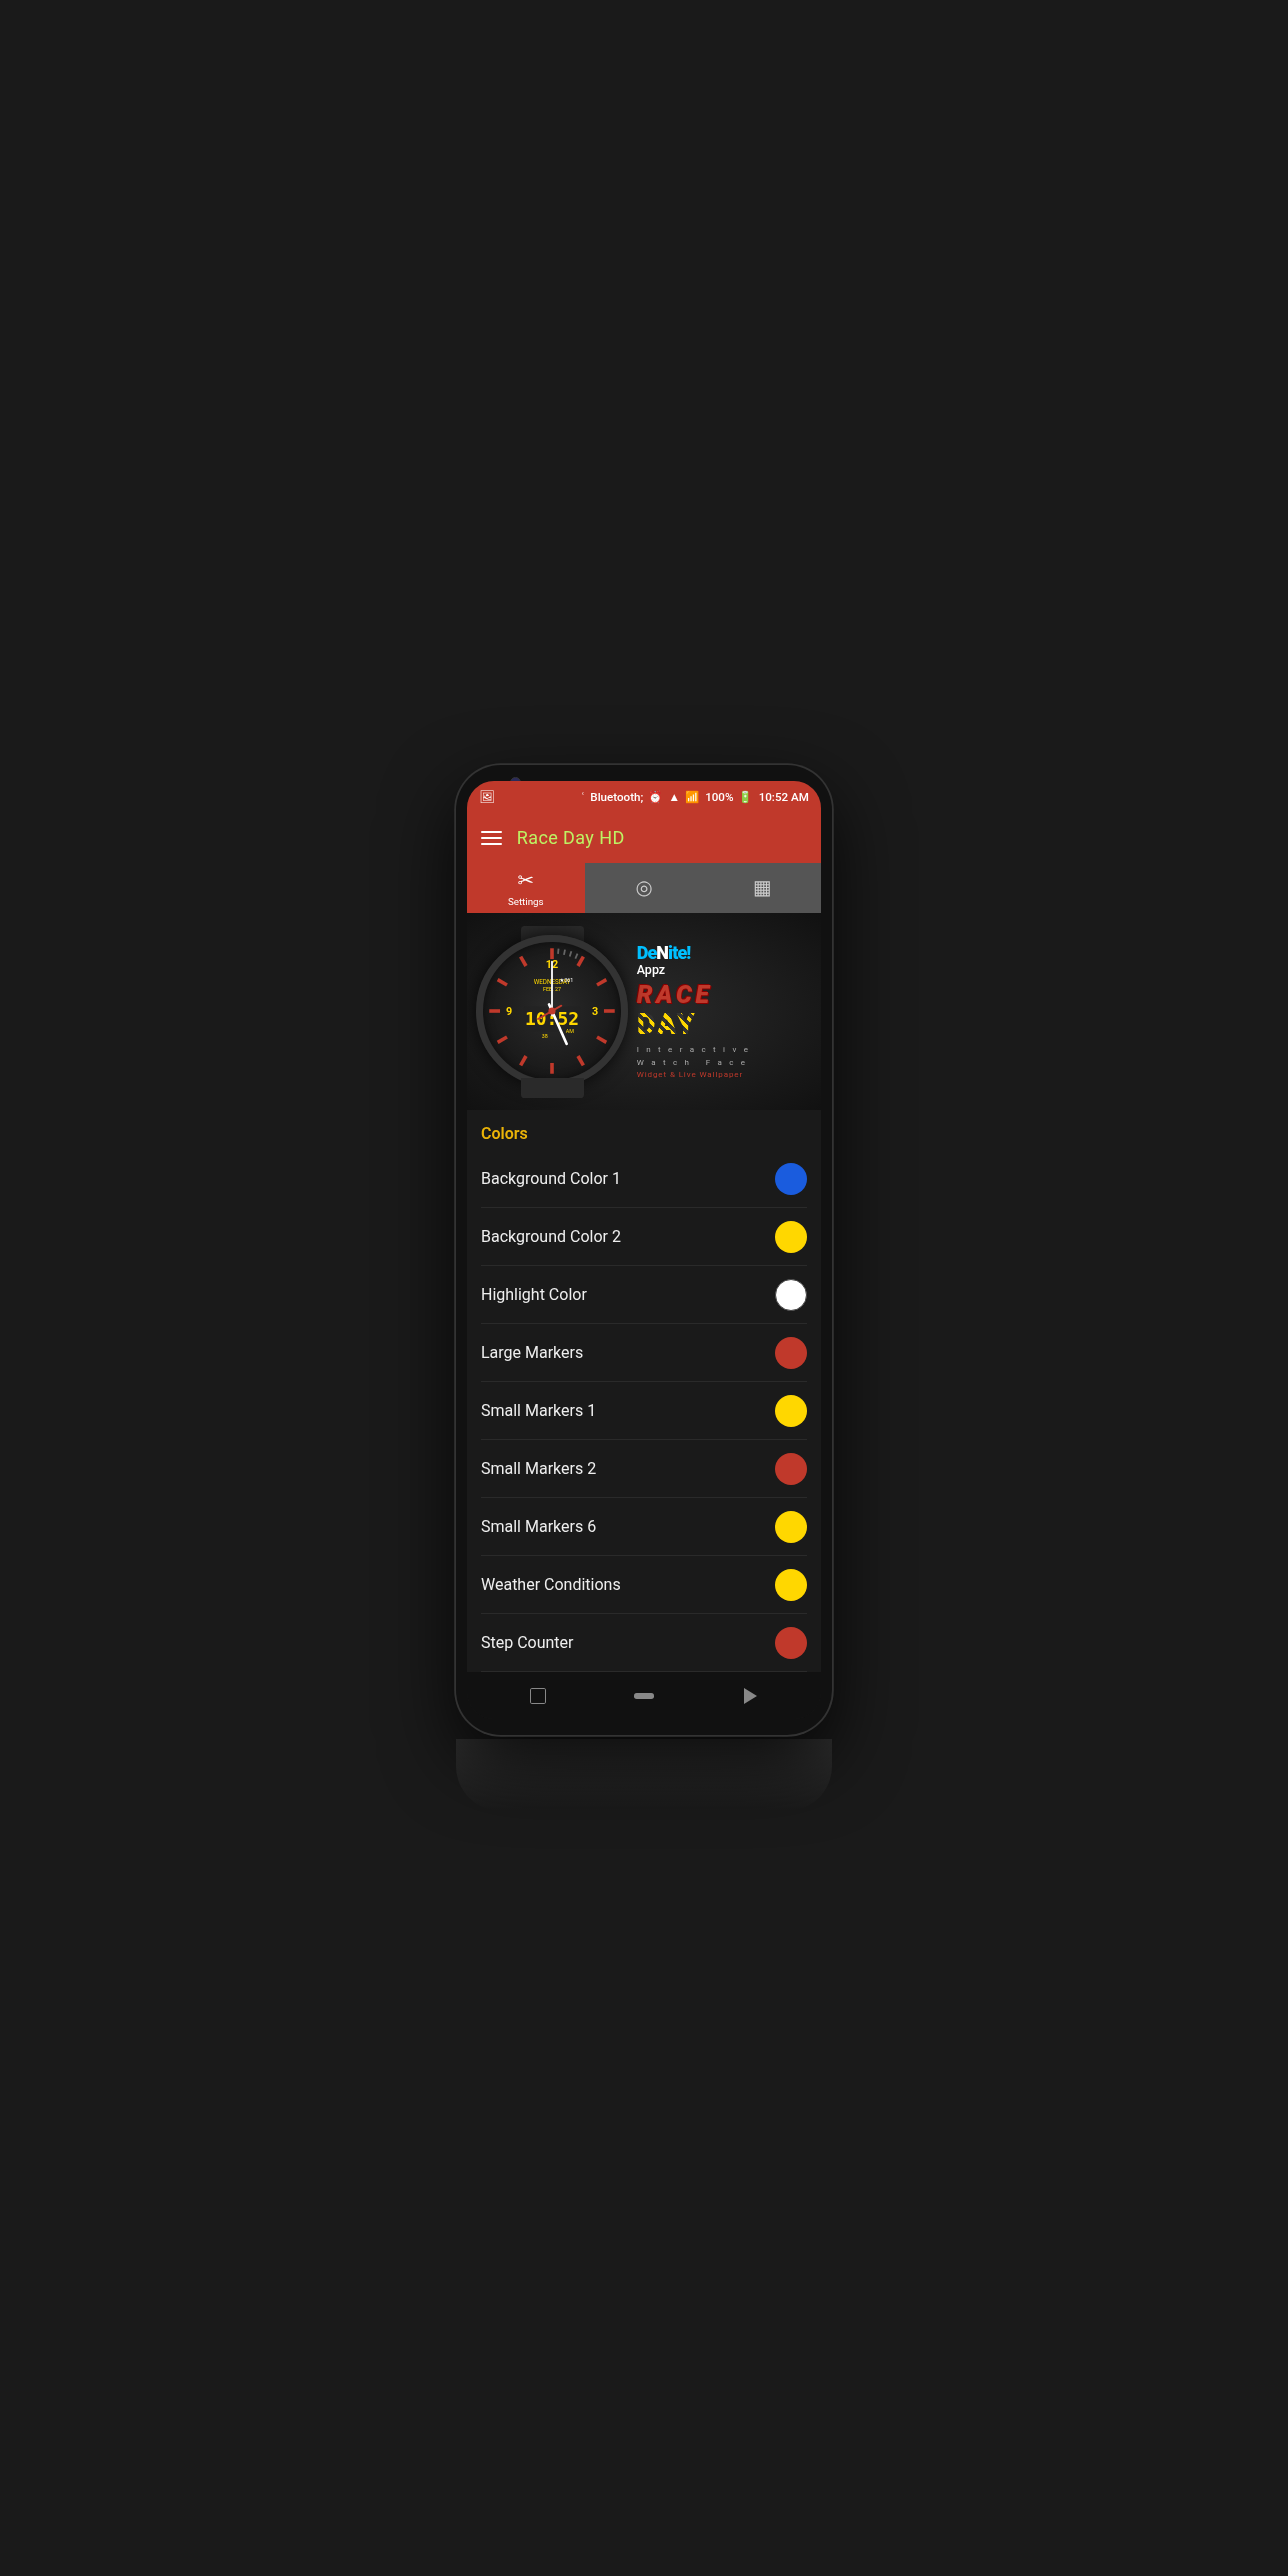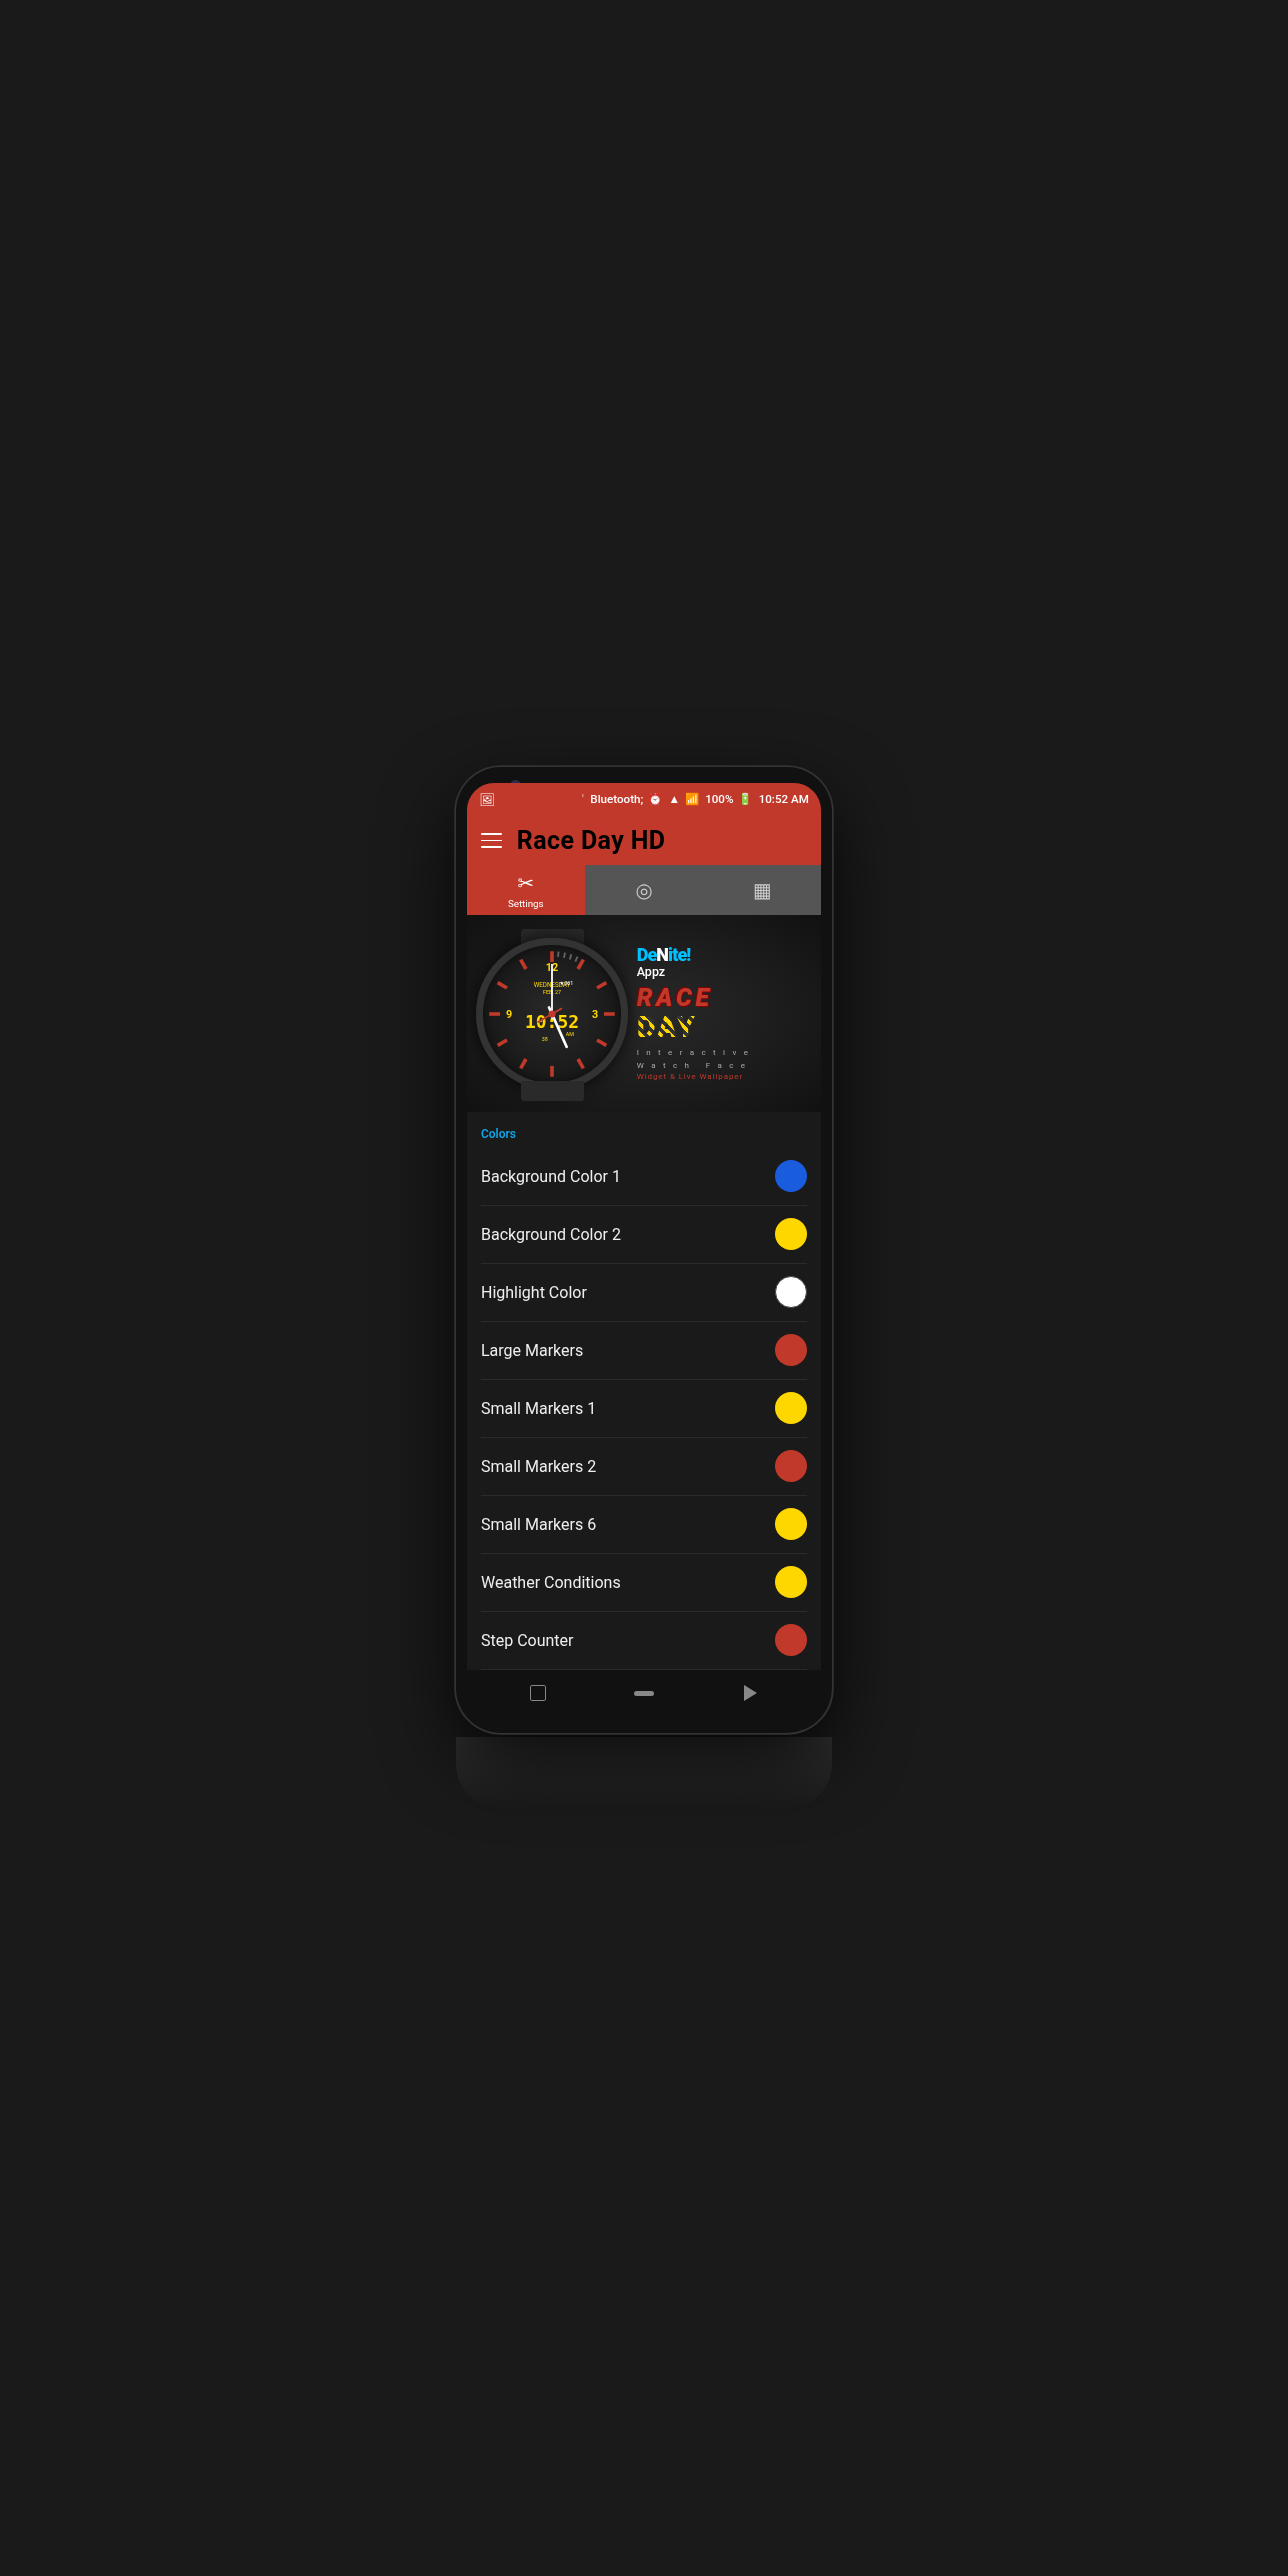--- a/index.html
+++ b/index.html
@@ -55,23 +55,23 @@
     
     .app-bar {
       background: #c0392b;
       height: 50px;
       display: flex;
       align-items: center;
       padding: 0 14.3px;
       gap: 14.3px;
     }
     .app-bar-title {
-      color: #000000;
-      font-size: 25px;
-      font-weight: 700;
+      color: #bef264;
+      font-size: 18px;
+      font-weight: 400;
       letter-spacing: 0.4px;
     }
     .hamburger {
       display: flex;
       flex-direction: column;
       gap: 4.5px;
       cursor: pointer;
     }
     .hamburger span {
       width: 21.5px;
@@ -188,22 +188,22 @@
       font-size: 8px;
       letter-spacing: 0.9px;
     }
 
     
     .settings-section {
       background: #1a1a1a;
       padding: 0 14.3px;
     }
     .section-title {
-      color: #0ea5e9;
-      font-size: 12px;
+      color: #eab308;
+      font-size: 16px;
       font-weight: 600;
       padding: 14.3px 0 7.2px 0;
     }
     .setting-row {
       display: flex;
       align-items: center;
       justify-content: space-between;
       padding: 12.5px 0;
       border-bottom: 0.9px solid #2a2a2a;
       cursor: pointer;

